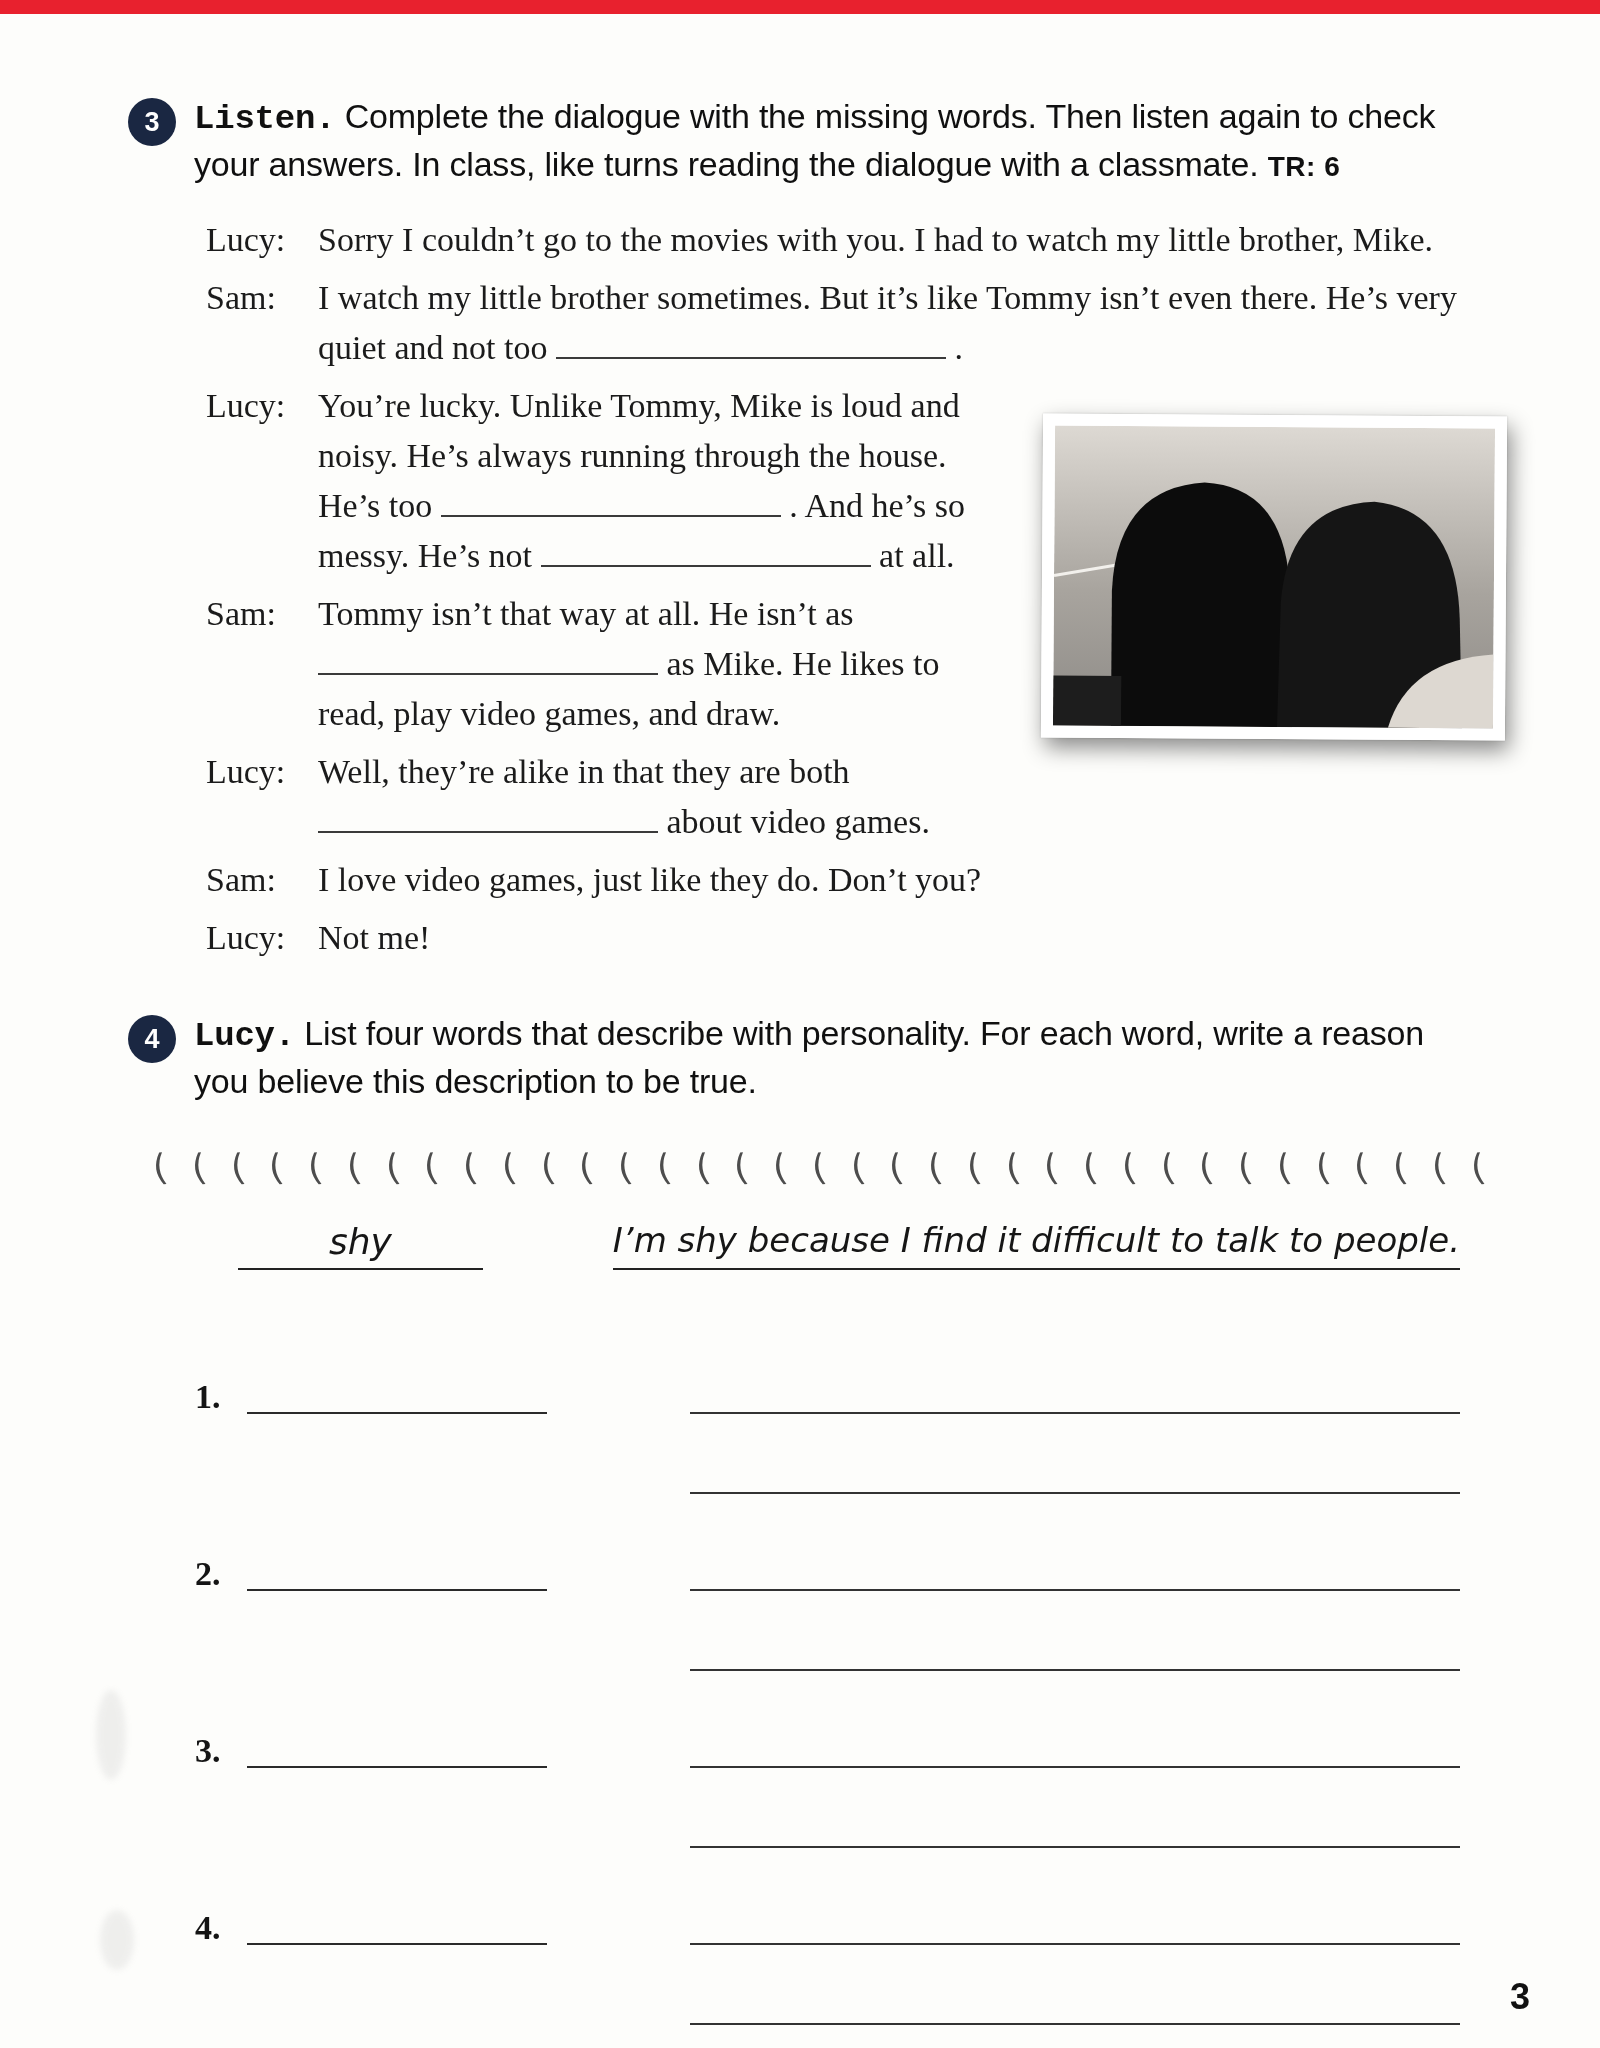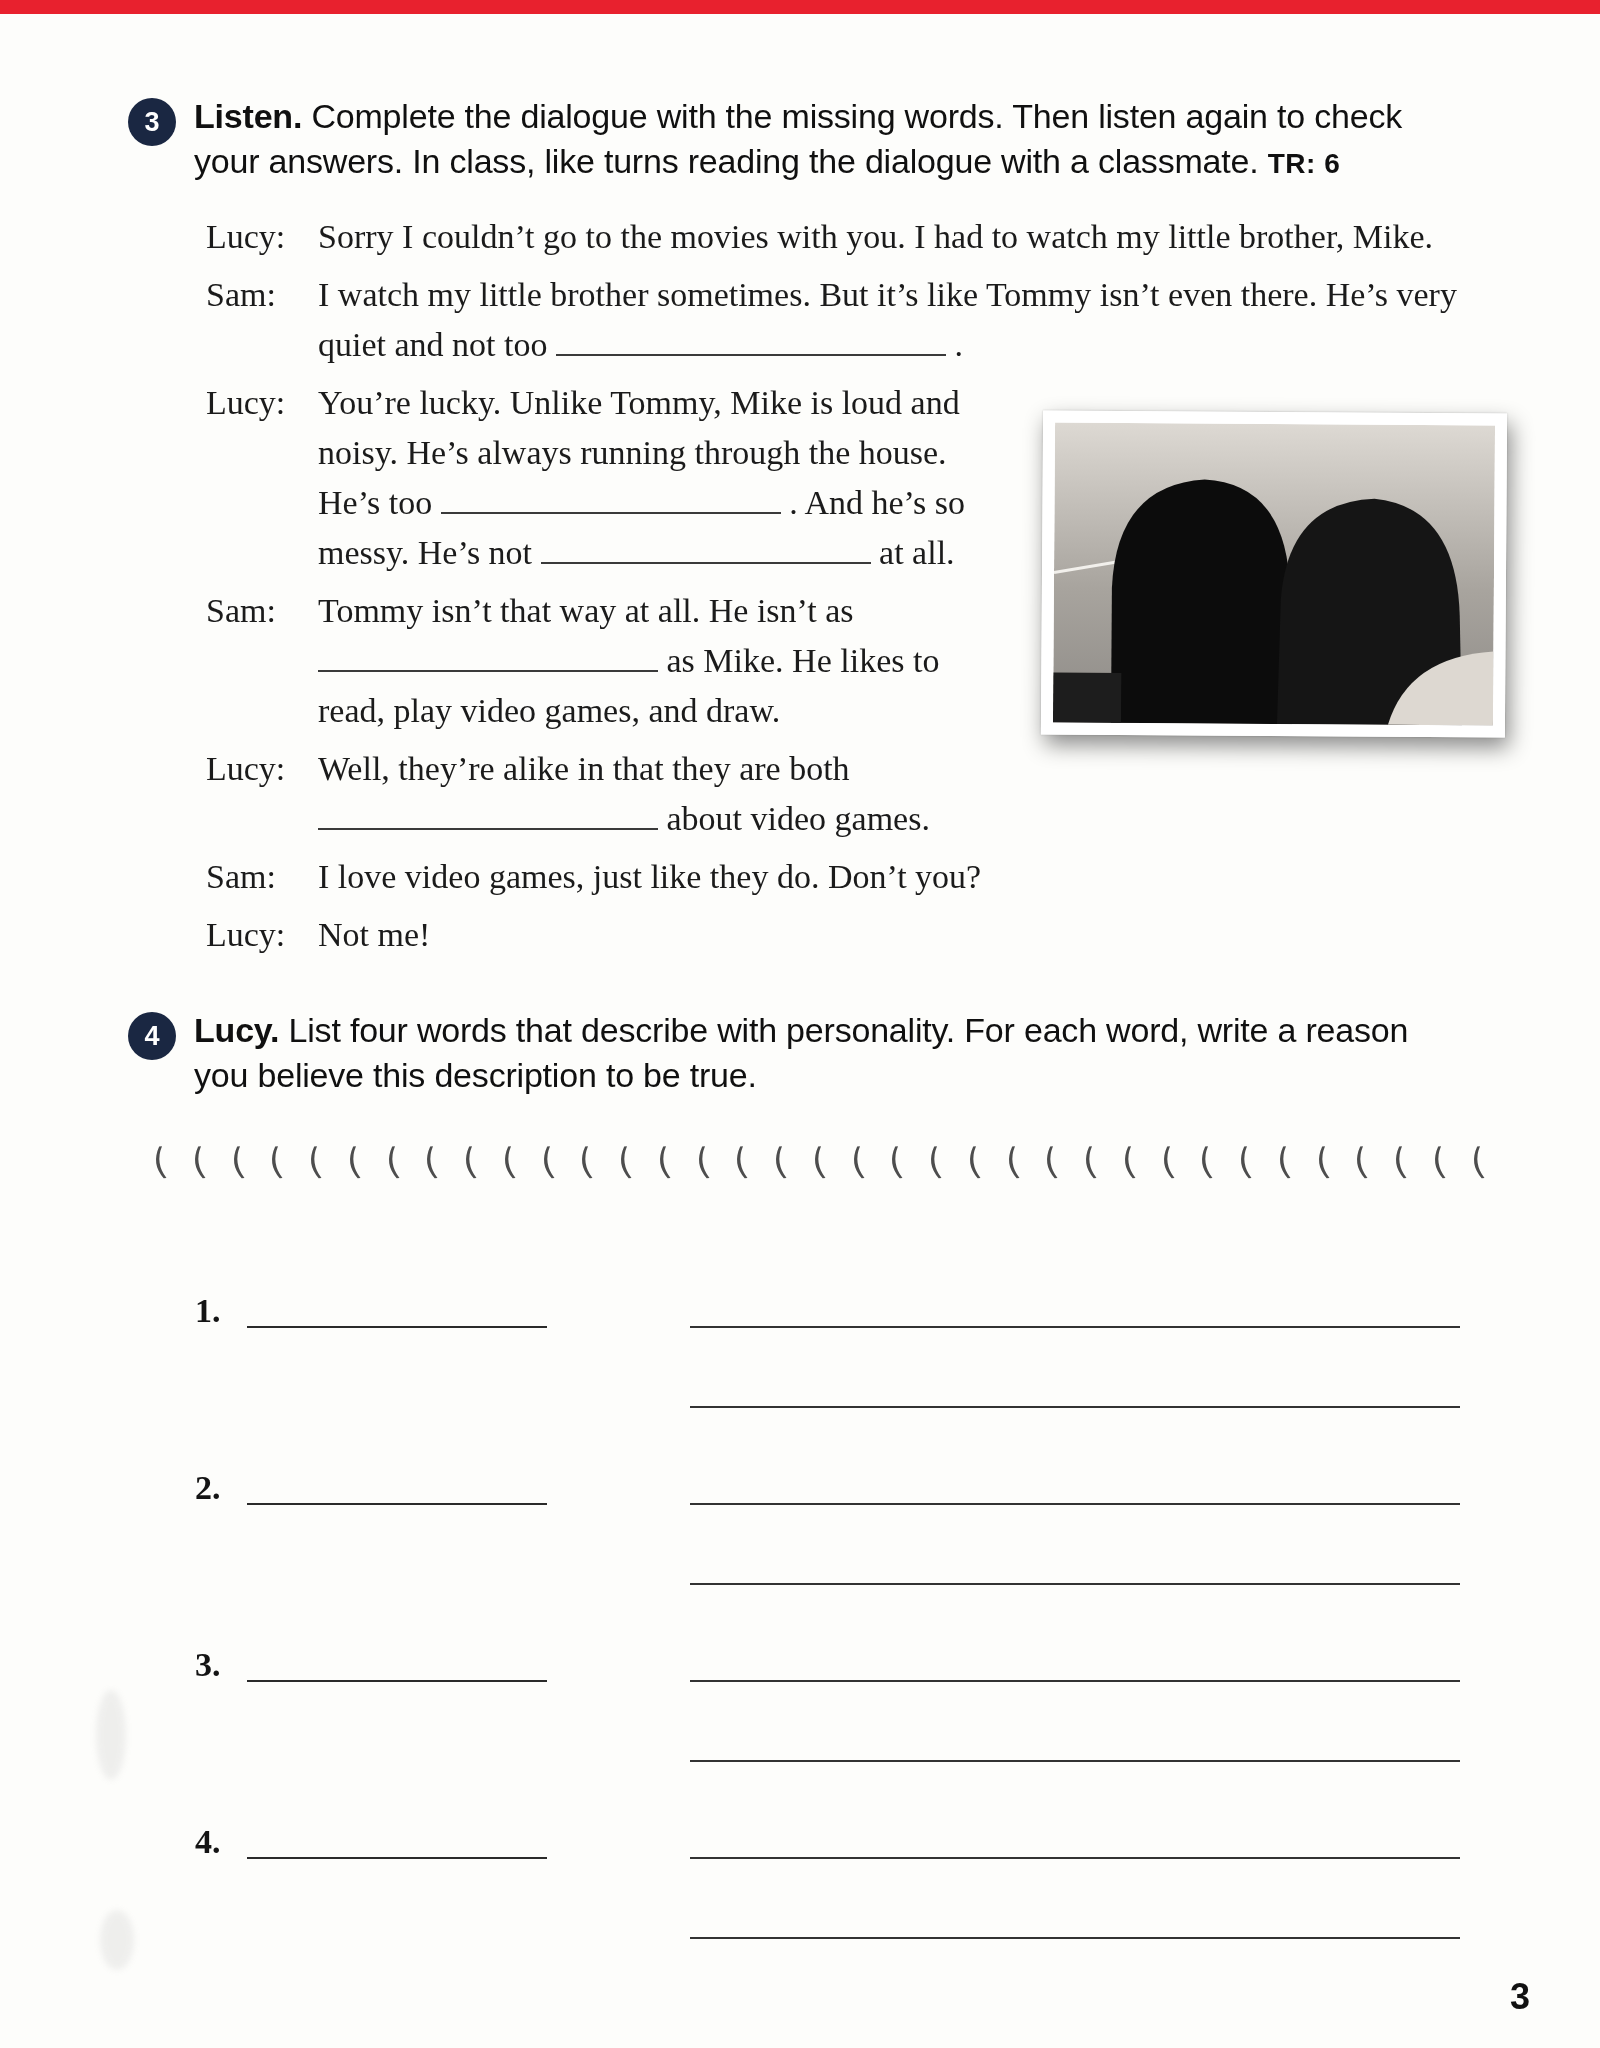--- a/index.html
+++ b/index.html
@@ -21,21 +21,21 @@
     width:48px; height:48px; border-radius:50%;
     background:#1a2742; color:#fff;
     font:700 27px/48px "Liberation Sans", sans-serif;
     text-align:center; flex:0 0 48px; margin-top:4px;
   }
   .instr {
     margin-left:18px; width:1270px;
     font-size:34px; line-height:1.32; color:#101010;
     letter-spacing:-0.2px;
   }
-  .instr b { font-weight:700; }
+  .instr b { font-weight:700;font-family:Liberation Mono, monospace; }
   .tr-label { font-weight:800; font-size:28px; letter-spacing:0.5px; white-space:nowrap; }
 
   
   .dialogue {
     position:relative;
     margin:28px 0 12px 78px;
     width:1300px;
     font-family:"Liberation Serif", serif;
     font-size:34px; line-height:50px; color:#1b1b1b;
   }
@@ -210,20 +210,24 @@
           <span class="arc">(</span>
           <span class="arc">(</span>
           <span class="arc">(</span>
           <span class="arc">(</span>
           <span class="arc">(</span>
           <span class="arc">(</span>
           <span class="arc">(</span>
           <span class="arc">(</span>
         </div>
 
+      <div class="example-row">
+        <div class="word-field hand">shy</div>
+        <div class="reason-field hand">I’m shy because I find it difficult to talk to people.</div>
+      </div>
 
       <div class="items">
           <div class="item">
             <div class="num">1.</div>
             <div class="short"></div>
             <div class="rlines">
               <div class="rline first"></div>
               <div class="rline second"></div>
             </div>
           </div>

